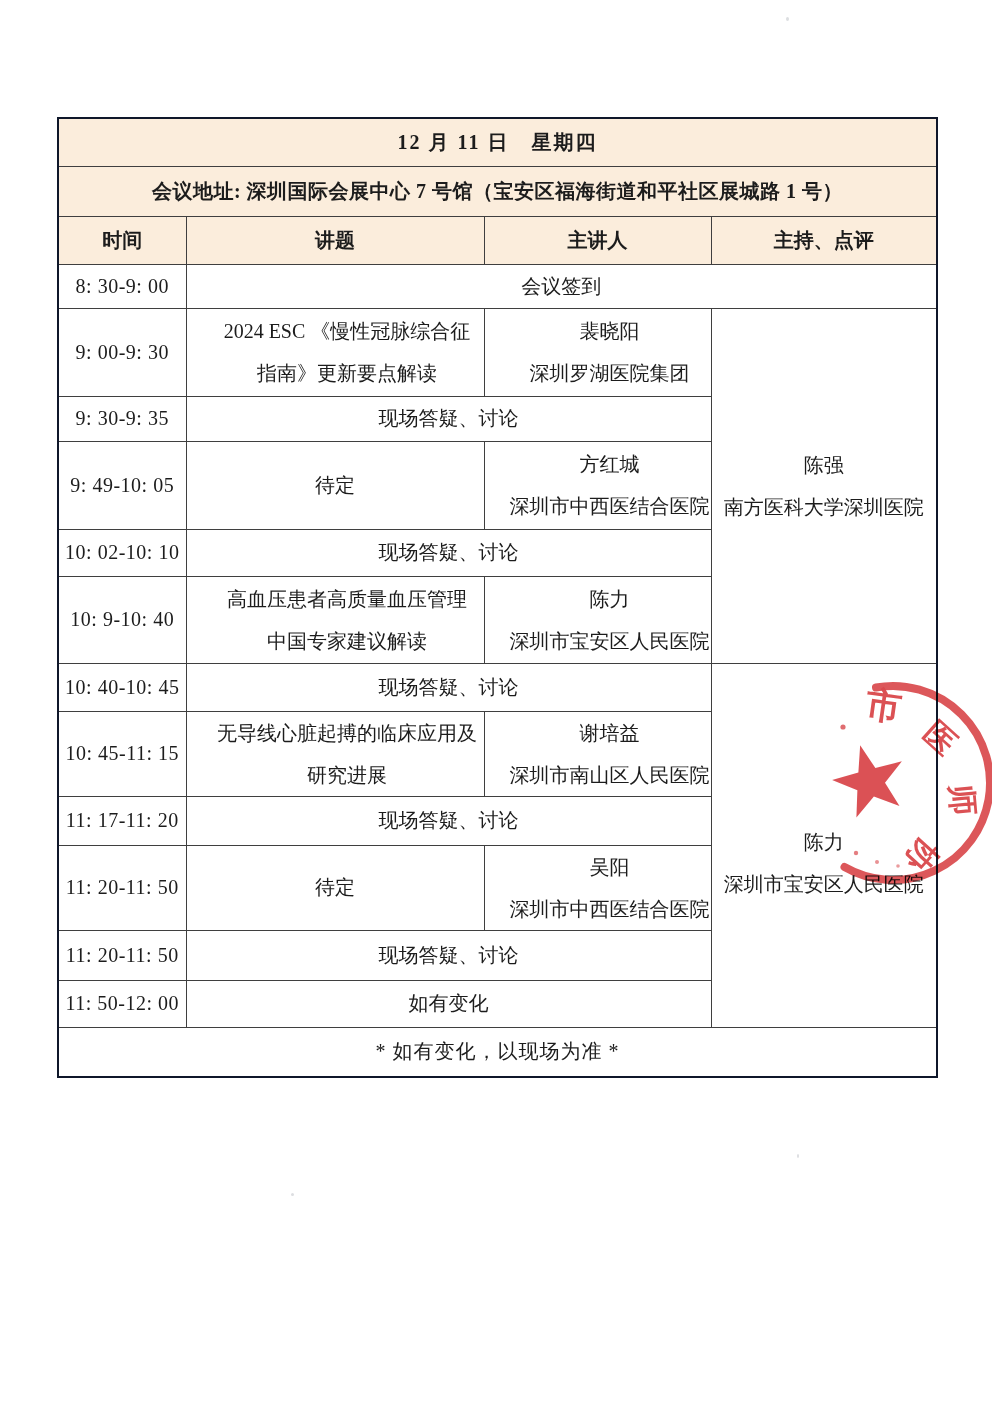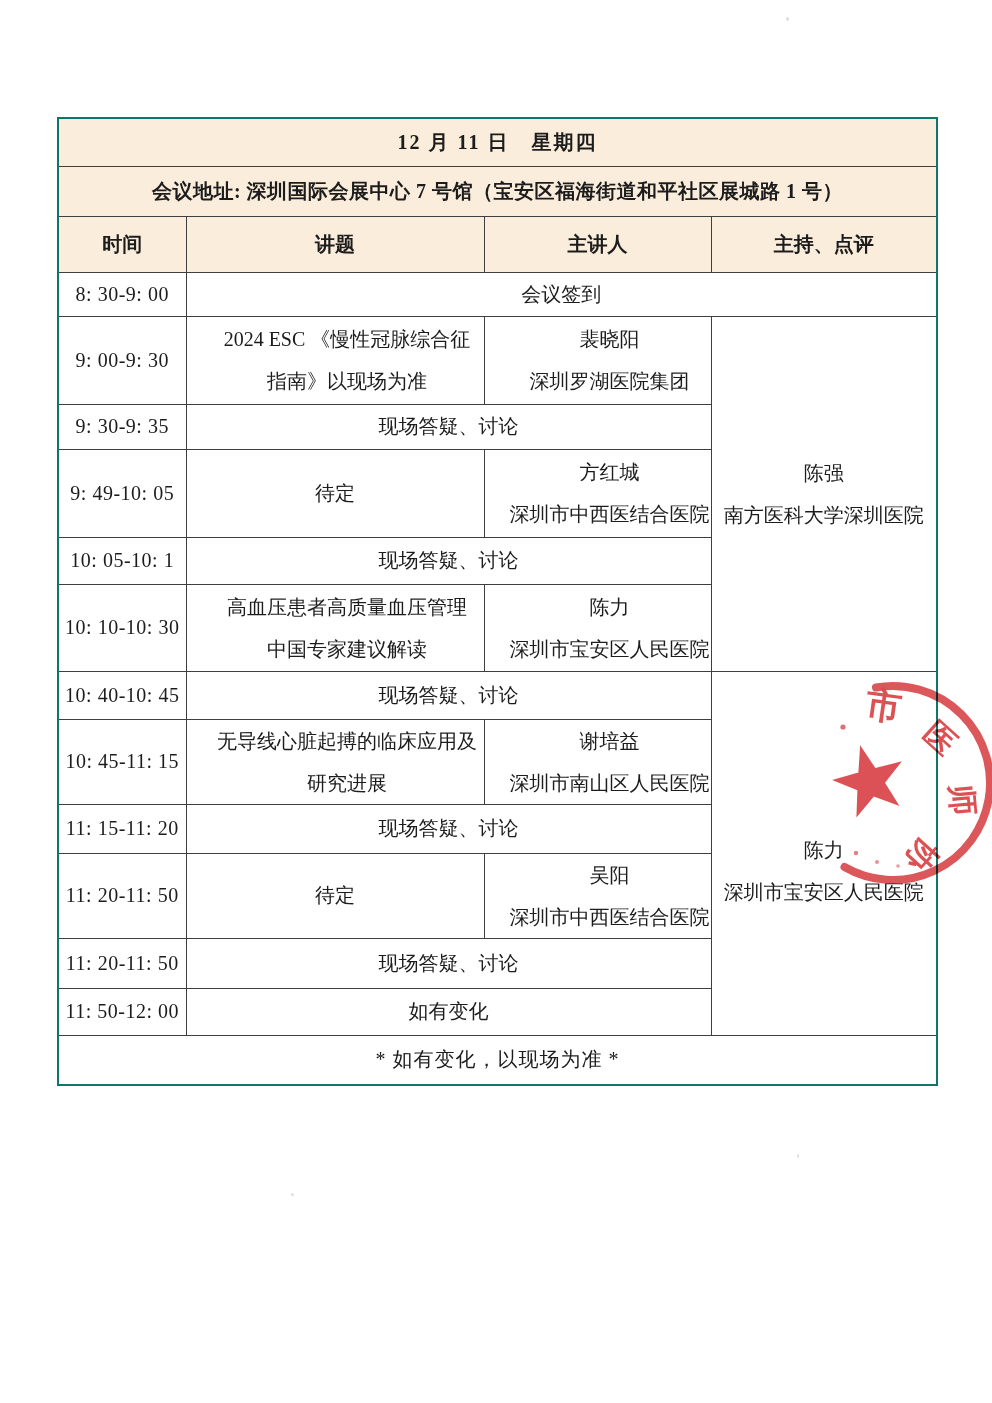--- a/index.html
+++ b/index.html
@@ -29,21 +29,21 @@
   }
   table.schedule td {
     border: 1px solid #3f3f3f;
     padding: 0;
     text-align: center;
     vertical-align: middle;
     font-size: 20px;
     line-height: 1.25;
   }
   table.schedule {
-    border: 2px solid #0f766e;
+    border: 2px solid #0f172a;
   }
   tr.hdr td {
     background: #fbeddc;
     font-weight: bold;
   }
   td.title-cell {
     font-size: 21px;
     letter-spacing: 2px;
   }
   td.address-cell {
@@ -105,37 +105,37 @@
 
     <tbody>
         <tr class="hdr" style="height:48px">
       <td colspan="4" class="title-cell">12 月 11 日　星期四</td>
     </tr>
 
     <tr class="hdr" style="height:50px">
       <td colspan="4" class="address-cell">会议地址: 深圳国际会展中心 7 号馆（宝安区福海街道和平社区展城路 1 号）</td>
     </tr>
 
-    <tr class="hdr" style="height:56px">
+    <tr class="hdr" style="height:48px">
       <td>时间</td>
       <td>讲题</td>
       <td>主讲人</td>
       <td>主持、点评</td>
     </tr>
 
     <tr style="height:44px">
       <td class="time-cell">8: 30-9: 00</td>
       <td colspan="3">会议签到</td>
     </tr>
 
     <tr style="height:88px">
       <td class="time-cell">9: 00-9: 30</td>
       <td class="two-line">
         <div>2024 ESC 《慢性冠脉综合征</div>
-        <div>指南》以现场为准</div>
+        <div>指南》更新要点解读</div>
       </td>
       <td class="two-line">
         <div>裴晓阳</div>
         <div>深圳罗湖医院集团</div>
       </td>
       <td rowspan="5" class="host-cell">
         <div>陈强</div>
         <div>南方医科大学深圳医院</div>
       </td>
     </tr>
@@ -148,26 +148,26 @@
     <tr style="height:88px">
       <td class="time-cell">9: 49-10: 05</td>
       <td>待定</td>
       <td class="two-line">
         <div>方红城</div>
         <div>深圳市中西医结合医院</div>
       </td>
     </tr>
 
     <tr style="height:47px">
-      <td class="time-cell">10: 05-10: 1</td>
+      <td class="time-cell">10: 02-10: 10</td>
       <td colspan="2">现场答疑、讨论</td>
     </tr>
 
     <tr style="height:87px">
-      <td class="time-cell">10: 10-10: 30</td>
+      <td class="time-cell">10: 9-10: 40</td>
       <td class="two-line">
         <div>高血压患者高质量血压管理</div>
         <div>中国专家建议解读</div>
       </td>
       <td class="two-line">
         <div>陈力</div>
         <div>深圳市宝安区人民医院</div>
       </td>
     </tr>
 
@@ -186,21 +186,21 @@
         <div>无导线心脏起搏的临床应用及</div>
         <div>研究进展</div>
       </td>
       <td class="two-line">
         <div>谢培益</div>
         <div>深圳市南山区人民医院</div>
       </td>
     </tr>
 
     <tr style="height:49px">
-      <td class="time-cell">11: 15-11: 20</td>
+      <td class="time-cell">11: 17-11: 20</td>
       <td colspan="2">现场答疑、讨论</td>
     </tr>
 
     <tr style="height:83px">
       <td class="time-cell">11: 20-11: 50</td>
       <td>待定</td>
       <td class="two-line">
         <div>吴阳</div>
         <div>深圳市中西医结合医院</div>
       </td>

